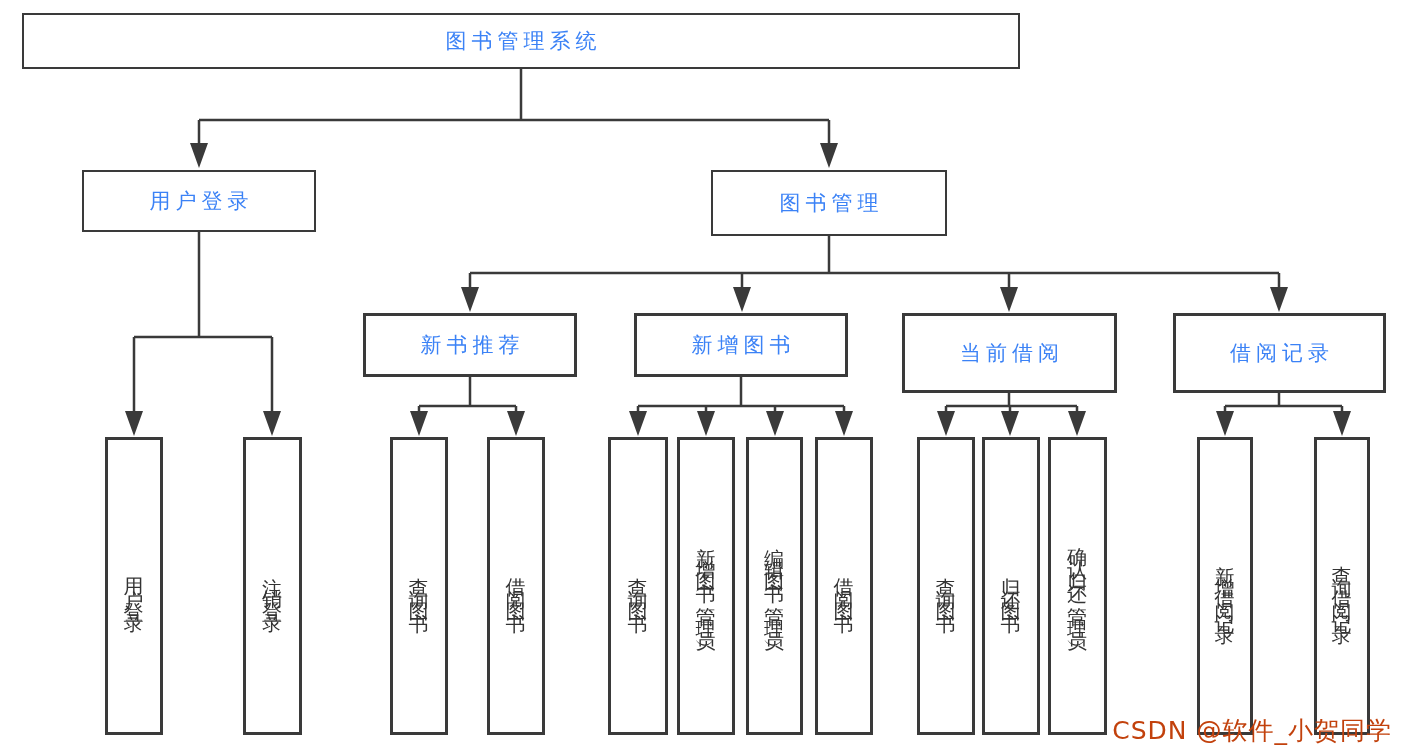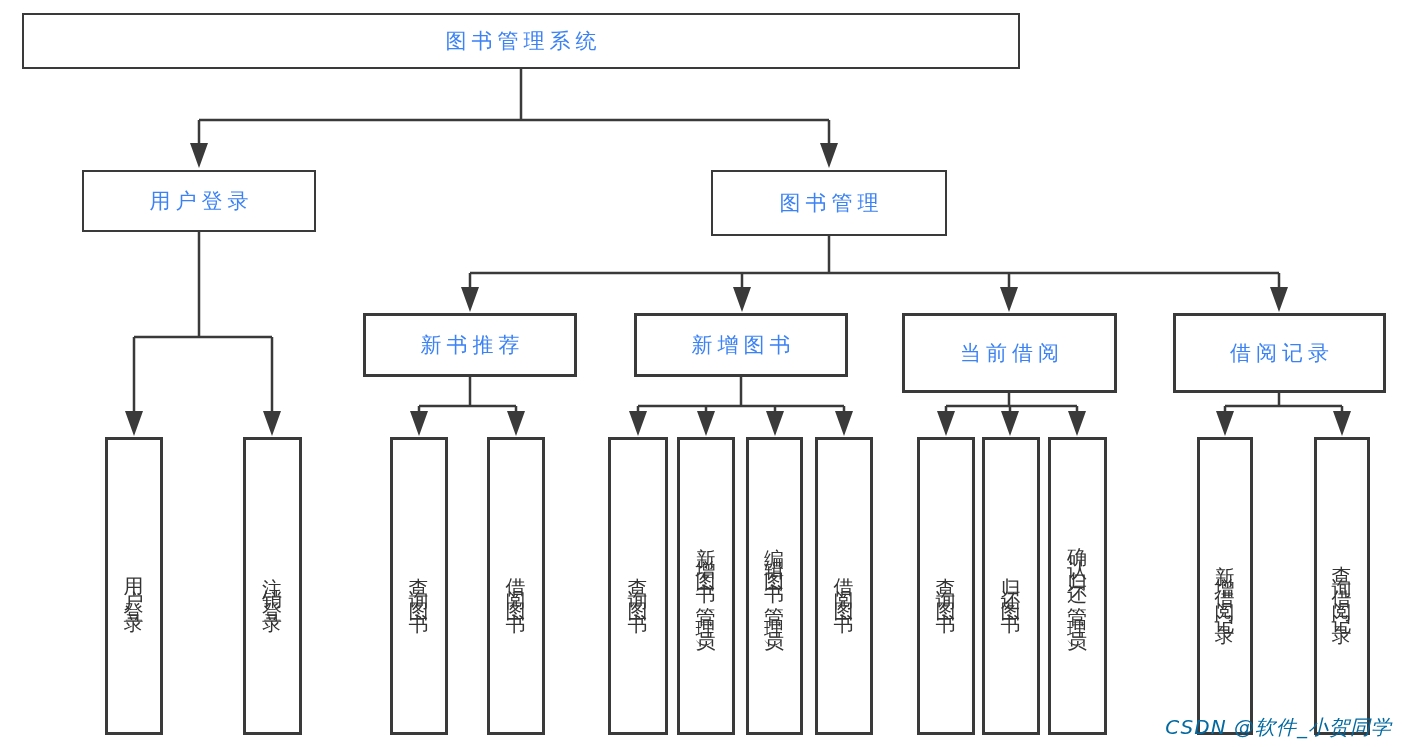--- a/index.html
+++ b/index.html
@@ -18,21 +18,21 @@
     position:absolute;top:437px;height:298px;z-index:2;box-sizing:border-box;
     border:3px solid #3a3a3a;background:#ffffff;
     display:flex;align-items:center;justify-content:center;
   }
   .vbox span{
     writing-mode:vertical-rl;text-orientation:mixed;
     font-size:20px;letter-spacing:12px;line-height:1;color:#333333;
   }
   .watermark{
     position:absolute;right:13px;top:714px;z-index:5;
-    font-size:20px;letter-spacing:1px;color:#0369a1;white-space:nowrap;font-style:italic;
+    font-size:25px;letter-spacing:1px;color:#c2410c;white-space:nowrap;
   }
 </style>
 </head>
 <body>
 
 <div class="canvas">
 
   <svg class="connectors" width="1405" height="747" viewBox="0 0 1405 747">
     <path fill="none" stroke="#3a3a3a" stroke-width="2.5" d="
       M521 68V120 M199 120H829 M199 120V146 M829 120V146

